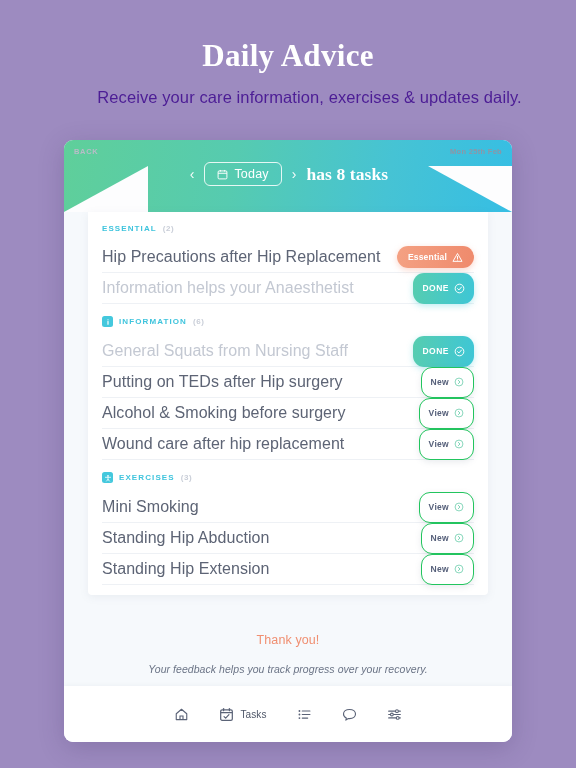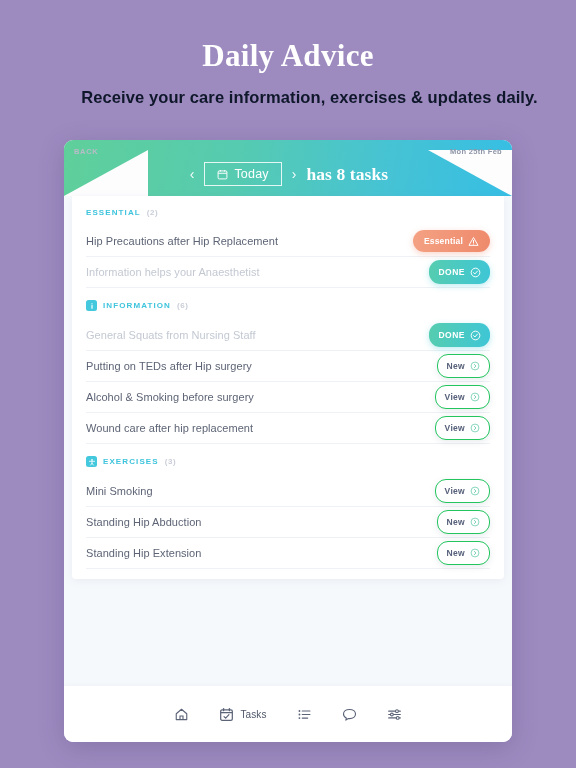--- a/index.html
+++ b/index.html
@@ -25,43 +25,43 @@
     font-family: "Liberation Serif", serif;
     font-weight: bold;
     font-size: 31px;
     color: #ffffff;
     letter-spacing: .3px;
     line-height: 1.15;
   }
   .page-sub {
     margin-top: 14px;
     font-size: 16.5px;
-    font-weight: 700;
-    color: #0f172a;
+    font-weight: 400;
+    color: #4c1d95;
     letter-spacing: .1px;
     padding-left: 43px;
   }
 
   
   .device {
     position: absolute;
     left: 64px;
     top: 140px;
     width: 448px;
     height: 602px;
     background: #f6f9fc;
     border-radius: 9px;
     overflow: hidden;
     box-shadow: 0 6px 26px rgba(60, 40, 90, .22);
   }
 
   
   .hero {
     position: relative;
-    height: 56px;
+    height: 72px;
     background: linear-gradient(100deg, #5fcf9a 0%, #56cbb0 38%, #46c3d4 72%, #36bee4 100%);
     overflow: hidden;
   }
   
   .hero::before,
   .hero::after {
     content: "";
     position: absolute;
     bottom: 0;
     width: 0; height: 0;
@@ -123,40 +123,40 @@
     font-size: 14px;
     line-height: 1;
     opacity: .95;
     padding: 0 2px;
   }
   .today-btn {
     display: inline-flex;
     align-items: center;
     gap: 6px;
     border: 1.3px solid rgba(255,255,255,.85);
-    border-radius: 0;
+    border-radius: 6px;
     padding: 4px 12px;
     color: #ffffff;
     font-size: 12.5px;
     letter-spacing: .2px;
     background: transparent;
   }
   .today-btn svg { display: block; }
   .hero-count {
     font-family: "Liberation Serif", serif;
     font-weight: bold;
     font-size: 17.5px;
     color: #ffffff;
     letter-spacing: .1px;
   }
 
   
   .panel {
     position: relative;
-    margin: 0 8px;
+    margin: 0 24px;
     background: #ffffff;
     border-radius: 0 0 4px 4px;
     padding: 0 0 10px 0;
     box-shadow: 0 2px 8px rgba(120, 130, 150, .10);
   }
 
   .sec-head {
     display: flex;
     align-items: center;
     gap: 6px;
@@ -191,33 +191,33 @@
   .row {
     display: flex;
     align-items: center;
     justify-content: space-between;
     height: 31px;
     margin: 0 14px;
     border-bottom: 1px solid #eef1f5;
   }
   .row.last { border-bottom: 1px solid #eef1f5; }
   .row-title {
-    font-size: 11px;
+    font-size: 16px;
     color: #5d6475;
     letter-spacing: .05px;
     white-space: nowrap;
   }
   .row-title.muted { color: #c3c8d2; }
 
   
   .pill {
     display: inline-flex;
     align-items: center;
     gap: 5px;
-    height: 24px;
+    height: 31px;
     padding: 0 9px;
     border-radius: 11px;
     font-size: 8.5px;
     font-weight: bold;
     letter-spacing: .2px;
     white-space: nowrap;
   }
   .pill svg { display: block; flex: 0 0 auto; }
 
   .pill-essential {
@@ -450,20 +450,24 @@
           <span>
             <svg width="10" height="10" viewBox="0 0 16 16">
               <circle cx="8" cy="8" r="6.3" fill="none" stroke="#62c9a6" stroke-width="1.2"></circle>
               <path d="M6.9 5.4 L9.6 8 L6.9 10.6" fill="none" stroke="#62c9a6" stroke-width="1.3" stroke-linecap="round" stroke-linejoin="round"></path>
             </svg>
           </span>
         </div>
       </div>
     </div>
 
+  <div class="thanks">
+    <div class="thanks-title">Thank you!</div>
+    <div class="thanks-sub">Your feedback helps you track progress over your recovery.</div>
+  </div>
 
   <div class="tabbar" id="tabbar">
       <div class="tab">
         <span>
           <svg width="15" height="15" viewBox="0 0 16 16">
             <path d="M2.4 7.2 L8 2.4 L13.6 7.2 V13.4 H2.4 Z" fill="none" stroke="#5b6377" stroke-width="1.2" stroke-linejoin="round"></path>
             <path d="M6.4 13.4 V9.6 H9.6 V13.4" fill="none" stroke="#5b6377" stroke-width="1.2"></path>
           </svg>
         </span>
       </div>

